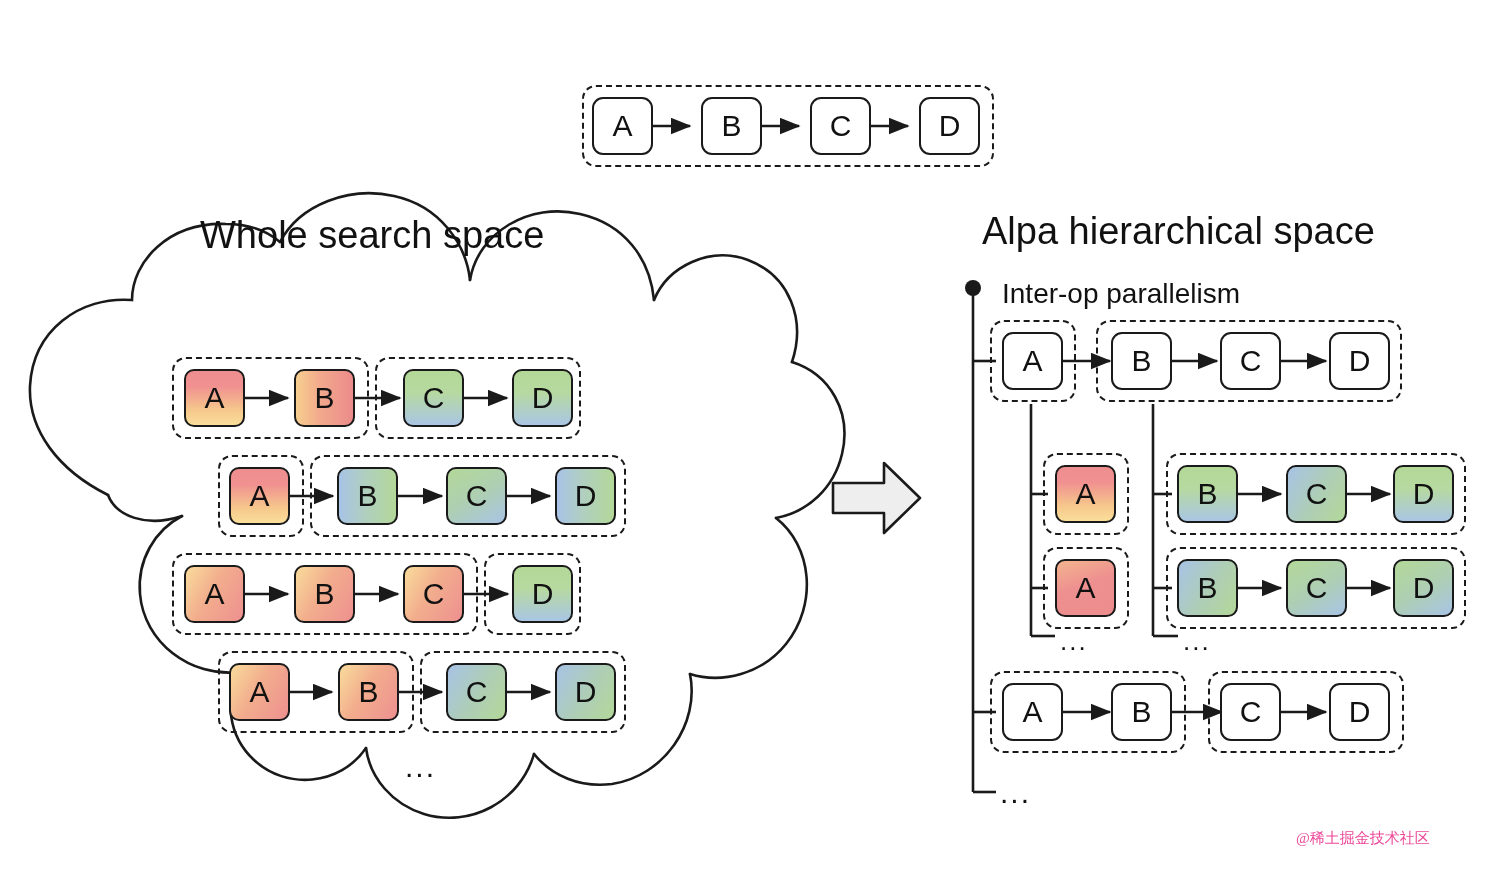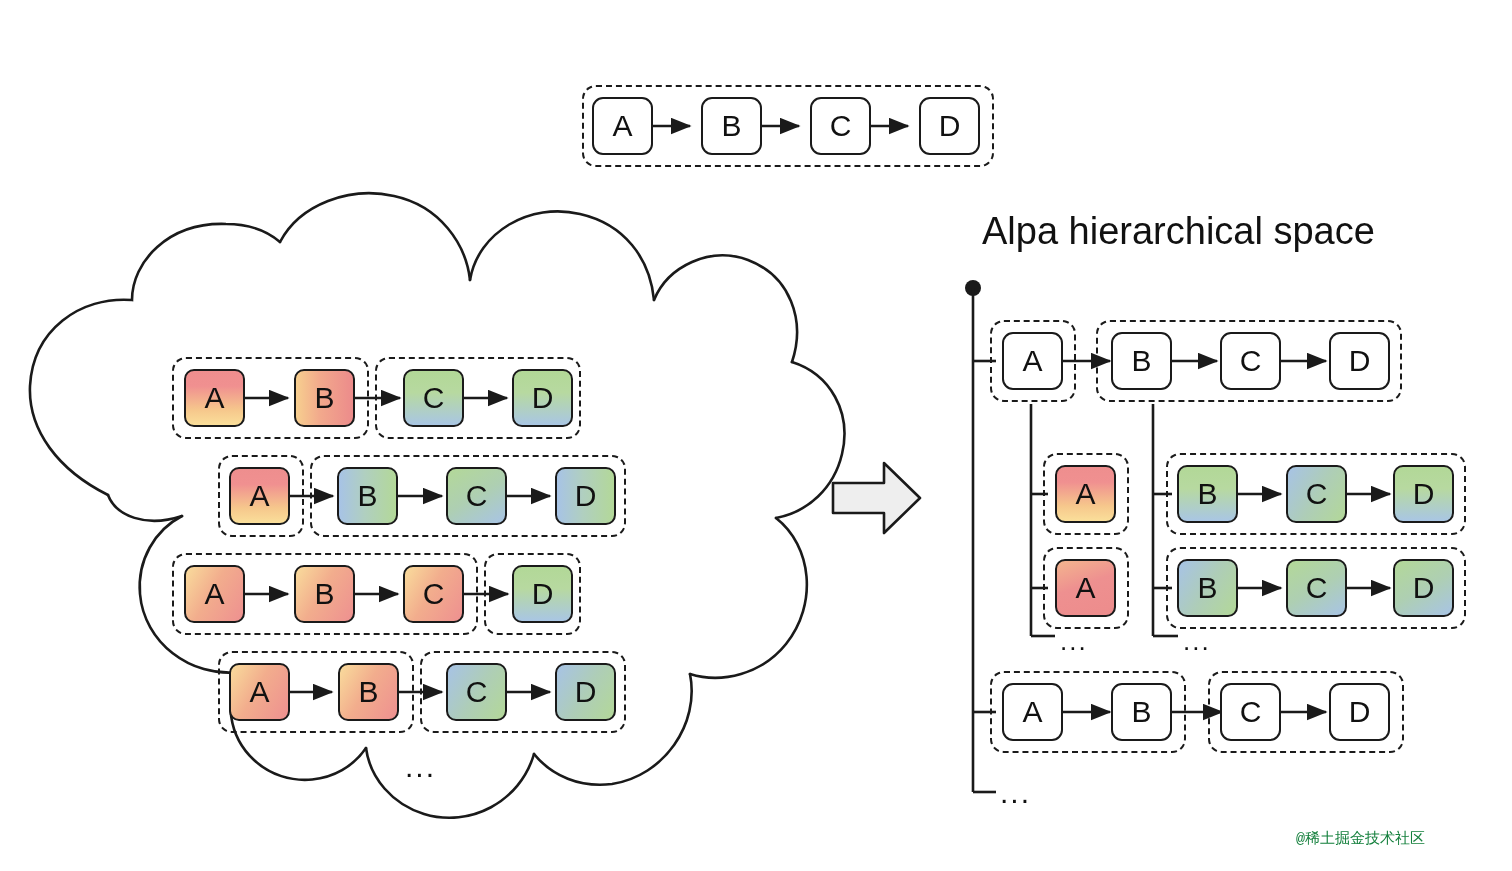--- a/index.html
+++ b/index.html
@@ -60,22 +60,22 @@
   }
   #dots-cloud { left: 405px; top: 752px; }
   #dots-a     { left: 1060px; top: 628px; font-size: 26px; }
   #dots-b     { left: 1183px; top: 628px; font-size: 26px; }
   #dots-root  { left: 1000px; top: 778px; }
 
   .watermark {
     position: absolute;
     left: 1296px; top: 829px;
     font-size: 15px;
-    color: #15803d;
-    font-family: Liberation Mono, monospace;
+    color: #ec4899;
+    font-family: Liberation Serif, serif;
     white-space: nowrap;
   }
 
   
   .node {
     position: absolute;
     border: 2px solid #1a1a1a;
     border-radius: 10px;
     box-sizing: border-box;
     display: flex;
@@ -222,21 +222,23 @@
       <line x1="1347" y1="588" x2="1390" y2="588" marker-end="url(#ah)"></line>
     </g>
 
     <g stroke="#1a1a1a" stroke-width="2.6" fill="none">
       <line x1="1063" y1="712" x2="1110" y2="712" marker-end="url(#ah)"></line>
       <line x1="1172" y1="712" x2="1222" y2="712" marker-end="url(#ah)"></line>
       <line x1="1281" y1="712" x2="1326" y2="712" marker-end="url(#ah)"></line>
     </g>
   </svg>
 
+  <div class="ttl" id="title-whole">Whole search space</div>
   <div class="ttl" id="title-alpa">Alpa hierarchical space</div>
+  <div class="ttl" id="label-inter">Inter-op parallelism</div>
 
   <div class="dgroup" style="left:582px; top:85px; width:412px; height:82px;"></div>
   <div class="node plain" style="left:592px; top:97px; width:61px; height:58px;">A</div>
   <div class="node plain" style="left:701px; top:97px; width:61px; height:58px;">B</div>
   <div class="node plain" style="left:810px; top:97px; width:61px; height:58px;">C</div>
   <div class="node plain" style="left:919px; top:97px; width:61px; height:58px;">D</div>
 
   <div class="dgroup" style="left:172px; top:357px; width:197px; height:82px;"></div>
   <div class="dgroup" style="left:375px; top:357px; width:206px; height:82px;"></div>
   <div class="node g-pink-yellow-v" style="left:184px; top:369px; width:61px; height:58px;">A</div>

